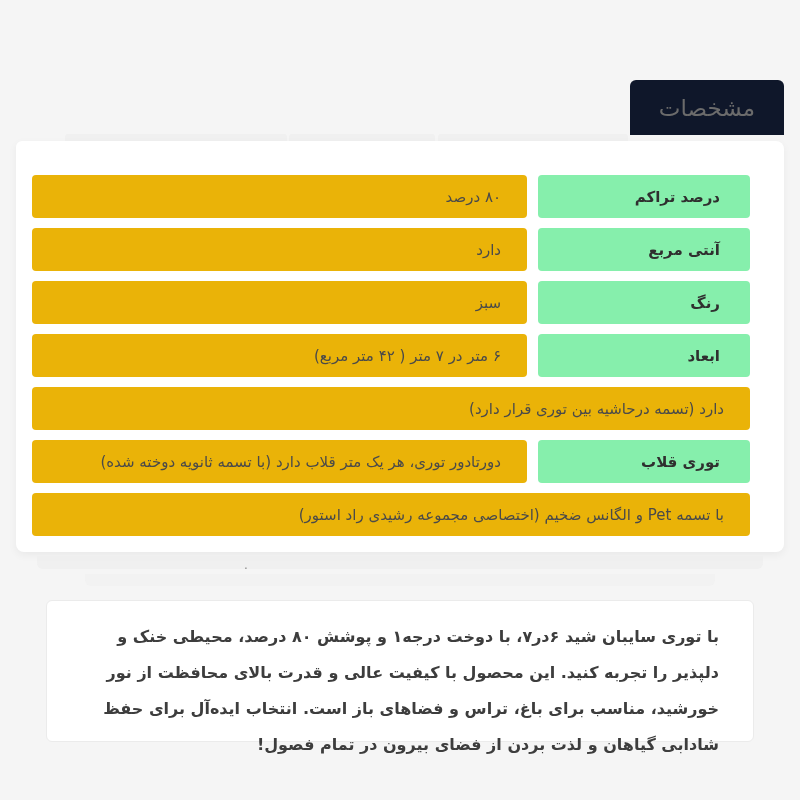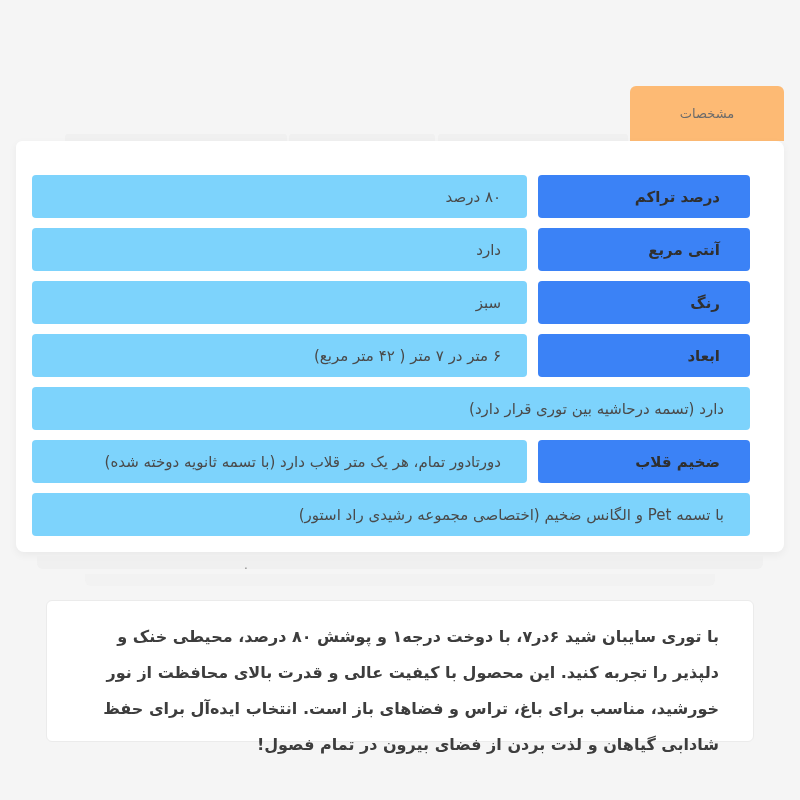--- a/index.html
+++ b/index.html
@@ -9,27 +9,27 @@
     font-family: "DejaVu Sans", sans-serif;
     direction: rtl;
     overflow: hidden;
     position: relative;
   }
   .stage { position: absolute; inset: 0; width: 800px; height: 800px; }
 
   
   .tab-active {
     position: absolute;
-    right: 16px; top: 86px;
+    right: 16px; top: 80px;
     width: 154px; height: 55px;
-    background: #fdba74;
+    background: #0f172a;
     border-radius: 6px 6px 0 0;
     display: flex; align-items: center; justify-content: center;
     color: #6b6b6b;
-    font-size: 13px;
+    font-size: 23px;
   }
   .ghost-tab {
     position: absolute;
     top: 134px; height: 8px;
     background: #f0f0f0;
     border-radius: 3px 3px 0 0;
   }
   .ghost-tab.g1 { right: 172px; width: 190px; }
   .ghost-tab.g2 { right: 365px; width: 146px; }
   .ghost-tab.g3 { right: 513px; width: 222px; }
@@ -49,32 +49,32 @@
     gap: 10px;
   }
   .spec-row {
     display: flex;
     gap: 11px;
     height: 43px;
     flex: 0 0 43px;
   }
   .spec-label {
     width: 212px; flex: 0 0 212px;
-    background: #3b82f6;
+    background: #86efac;
     border-radius: 4px;
     display: flex; align-items: center;
     padding: 0 30px 0 10px;
     font-size: 15px;
     font-weight: 700;
     color: #2f2f2f;
     white-space: nowrap;
   }
   .spec-value {
     flex: 1;
-    background: #7dd3fc;
+    background: #eab308;
     border-radius: 4px;
     display: flex; align-items: center;
     padding: 0 26px 0 12px;
     font-size: 15px;
     color: #4a4a4a;
     white-space: nowrap;
   }
 
   
   .stack-bar1 {
@@ -149,22 +149,22 @@
     <div class="spec-row">
       <div class="spec-label">ابعاد</div>
       <div class="spec-value">۶ متر در ۷ متر ( ۴۲ متر مربع)</div>
     </div>
 
     <div class="spec-row">
       <div class="spec-value">دارد (تسمه درحاشیه بین توری قرار دارد)</div>
     </div>
 
     <div class="spec-row">
-      <div class="spec-label">ضخیم قلاب</div>
-      <div class="spec-value">دورتادور تمام، هر یک متر قلاب دارد (با تسمه ثانویه دوخته شده)</div>
+      <div class="spec-label">توری قلاب</div>
+      <div class="spec-value">دورتادور توری، هر یک متر قلاب دارد (با تسمه ثانویه دوخته شده)</div>
     </div>
 
     <div class="spec-row">
       <div class="spec-value">با تسمه Pet و الگانس ضخیم (اختصاصی مجموعه رشیدی راد استور)</div>
     </div>
 
   </div>
 
   <div class="stack-bar1"></div>
   <div class="stack-bar2"></div>

